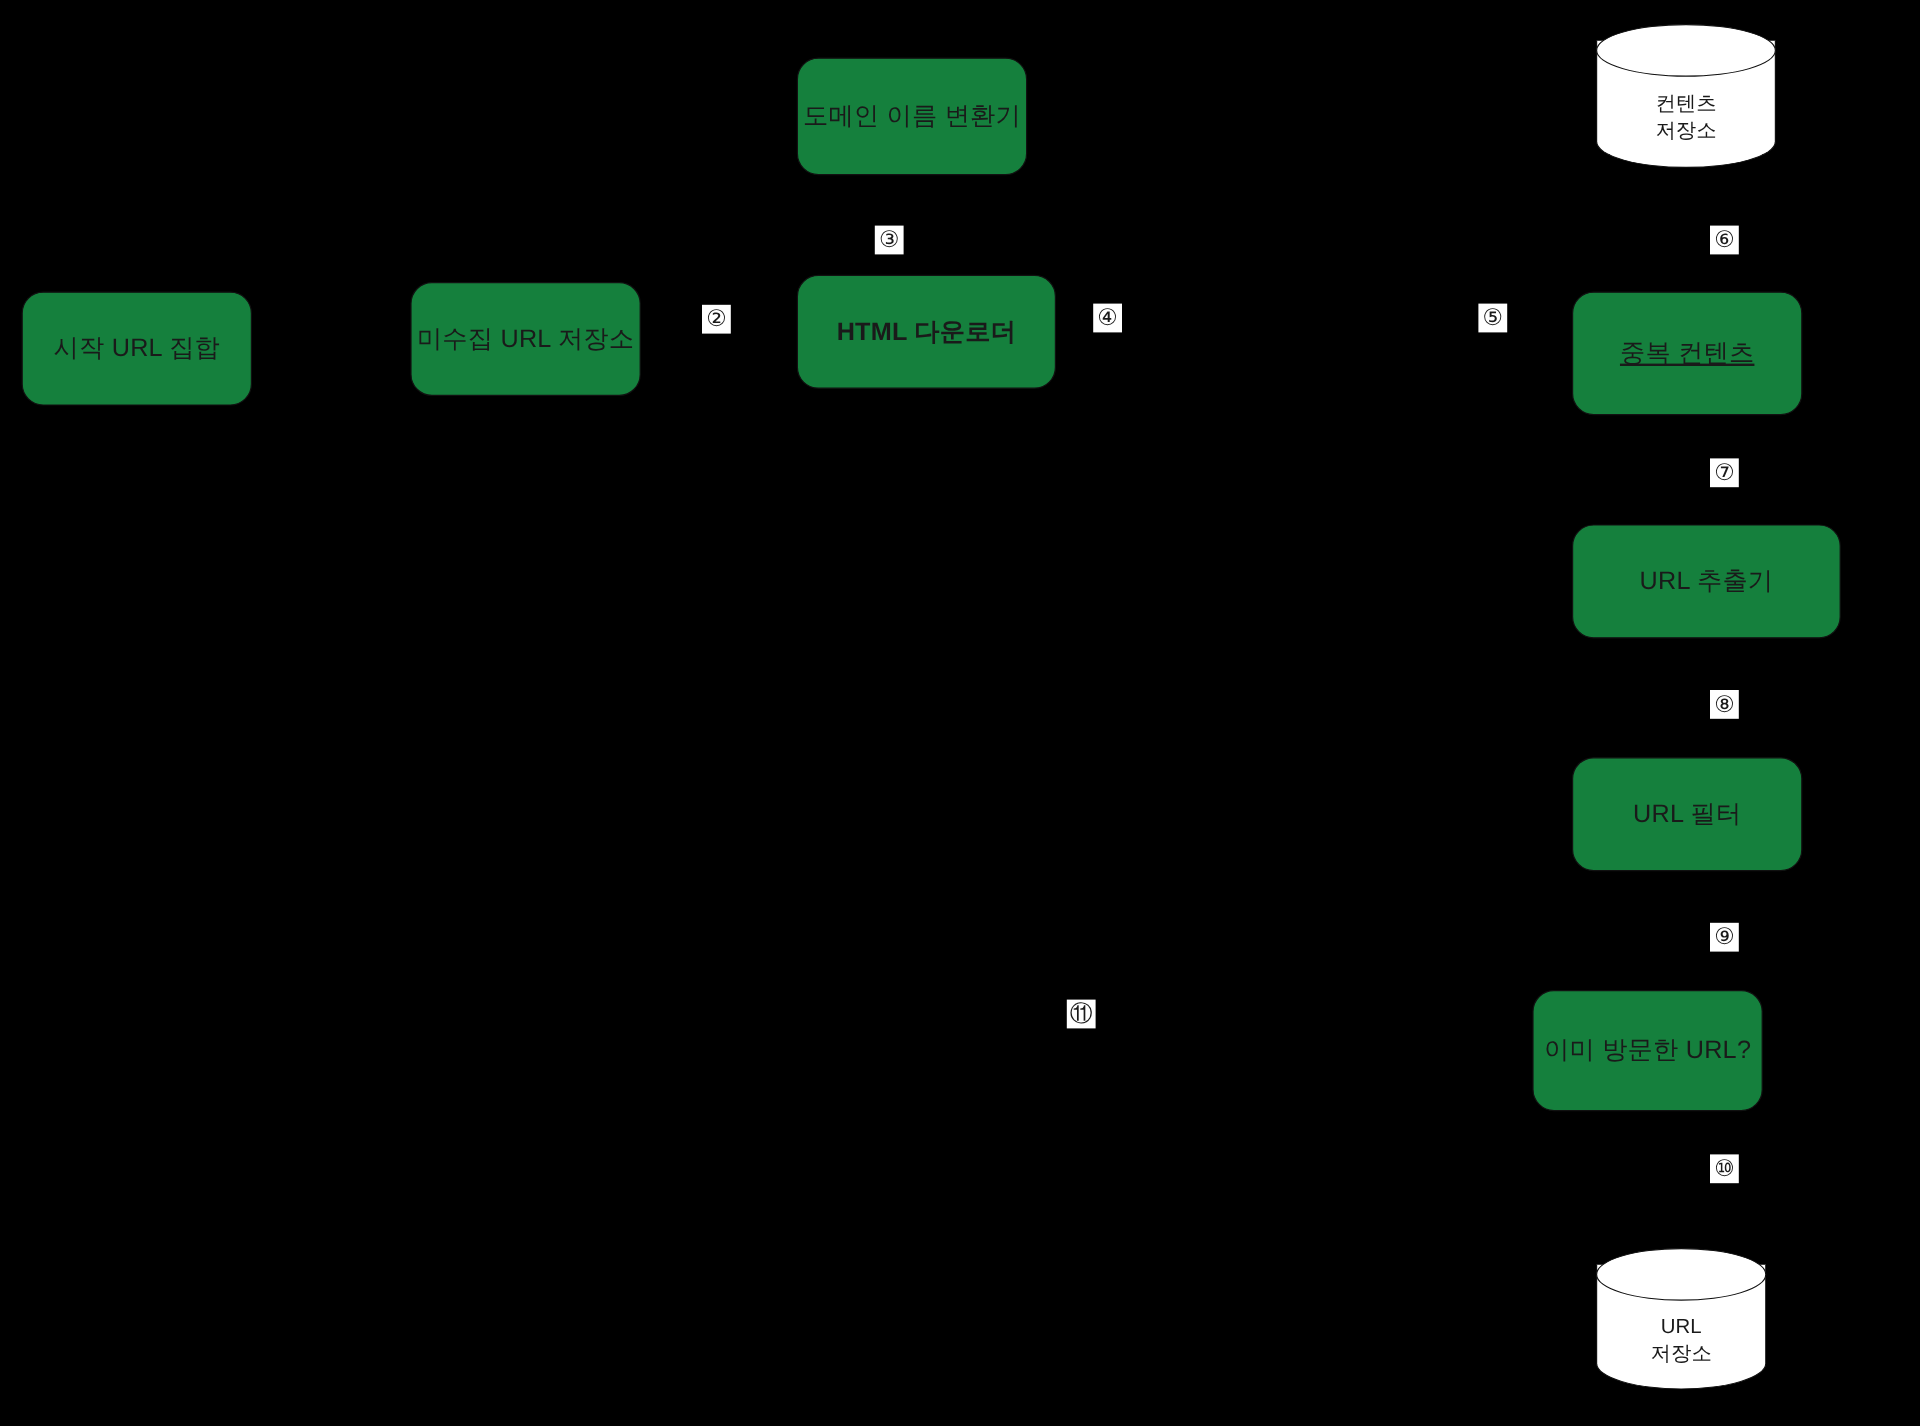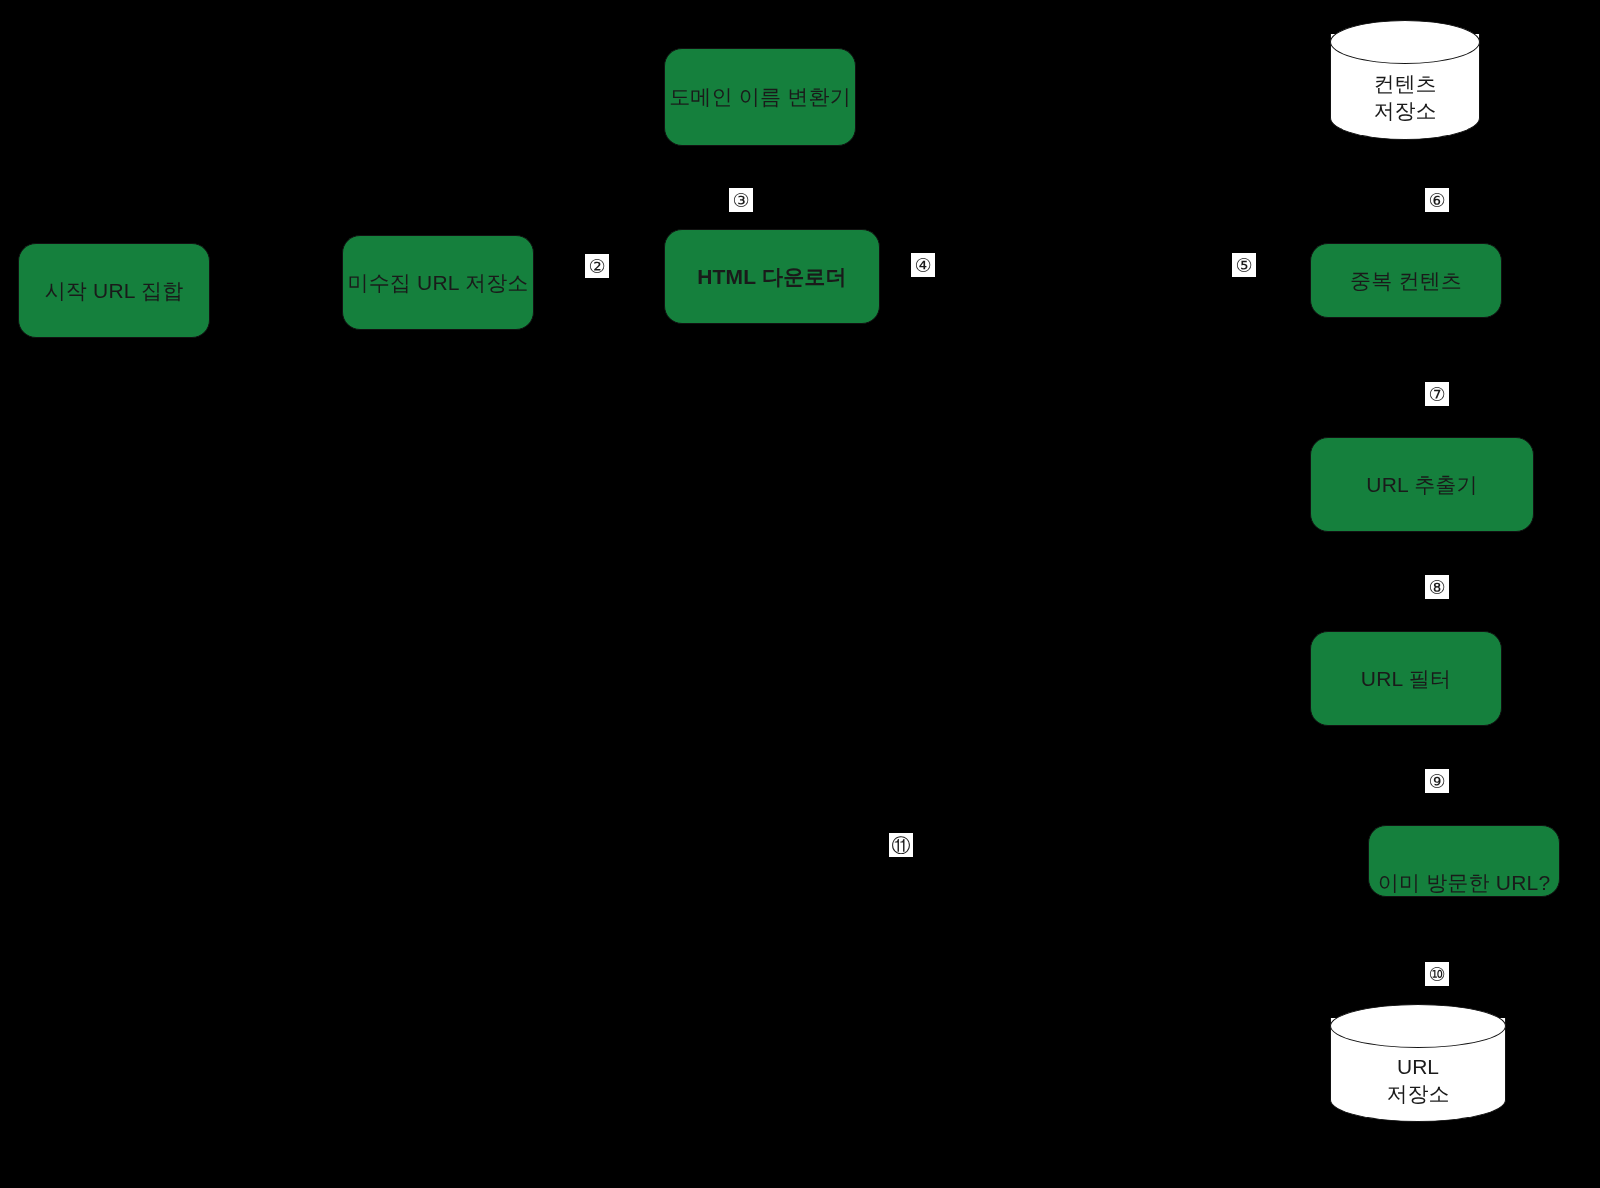--- a/index.html
+++ b/index.html
@@ -66,21 +66,21 @@
     position: absolute;
     left: 0;
     right: 0;
     top: 46px;
     bottom: 10px;
     display: flex;
     flex-direction: column;
     align-items: center;
     justify-content: center;
     color: #1a1a1a;
-    font-size: 21px;
+    font-size: 17px;
     line-height: 1.28;
     text-align: center;
     white-space: pre-line;
   }
 
   
   .badge {
     position: absolute;
     background: #ffffff;
     color: #1a1a1a;
@@ -109,44 +109,44 @@
 
   <div class="node" style="left:664px; top:48px;   width:192px; height:98px;">
     <span>도메인 이름 변환기</span>
   </div>
 
   <div class="node" style="left:664px; top:229px;  width:216px; height:95px;font-weight:bold;">
     <span>HTML 다운로더</span>
   </div>
 
 
-  <div class="node" style="left:1310px;top:243px;  width:192px; height:75px;">
+  <div class="node" style="left:1310px;top:243px;  width:192px; height:103px;text-decoration:underline;">
     <span>중복 컨텐츠</span>
   </div>
 
   <div class="node" style="left:1310px;top:437px;  width:224px; height:95px;">
     <span>URL 추출기</span>
   </div>
 
   <div class="node" style="left:1310px;top:631px;  width:192px; height:95px;">
     <span>URL 필터</span>
   </div>
 
-  <div class="node" style="left:1368px;top:825px;  width:192px; height:72px;align-items:flex-end;">
+  <div class="node" style="left:1277px;top:825px;  width:192px; height:101px;">
     <span>이미 방문한 URL?</span>
   </div>
 
   <div class="cyl" style="left:1330px; top:20px; width:150px; height:120px;">
     <div class="body"></div>
     <div class="top"></div>
     <div class="cyl-label">컨텐츠
 저장소</div>
   </div>
 
-  <div class="cyl" style="left:1330px; top:1004px; width:176px; height:118px;">
+  <div class="cyl" style="left:1330px; top:1040px; width:142px; height:118px;">
     <div class="body"></div>
     <div class="top"></div>
     <div class="cyl-label">URL
 저장소</div>
   </div>
 
   <div class="badge" style="left:585px;  top:254px;">
       <span>②</span>
     </div>
   <div class="badge" style="left:729px;  top:188px;">

